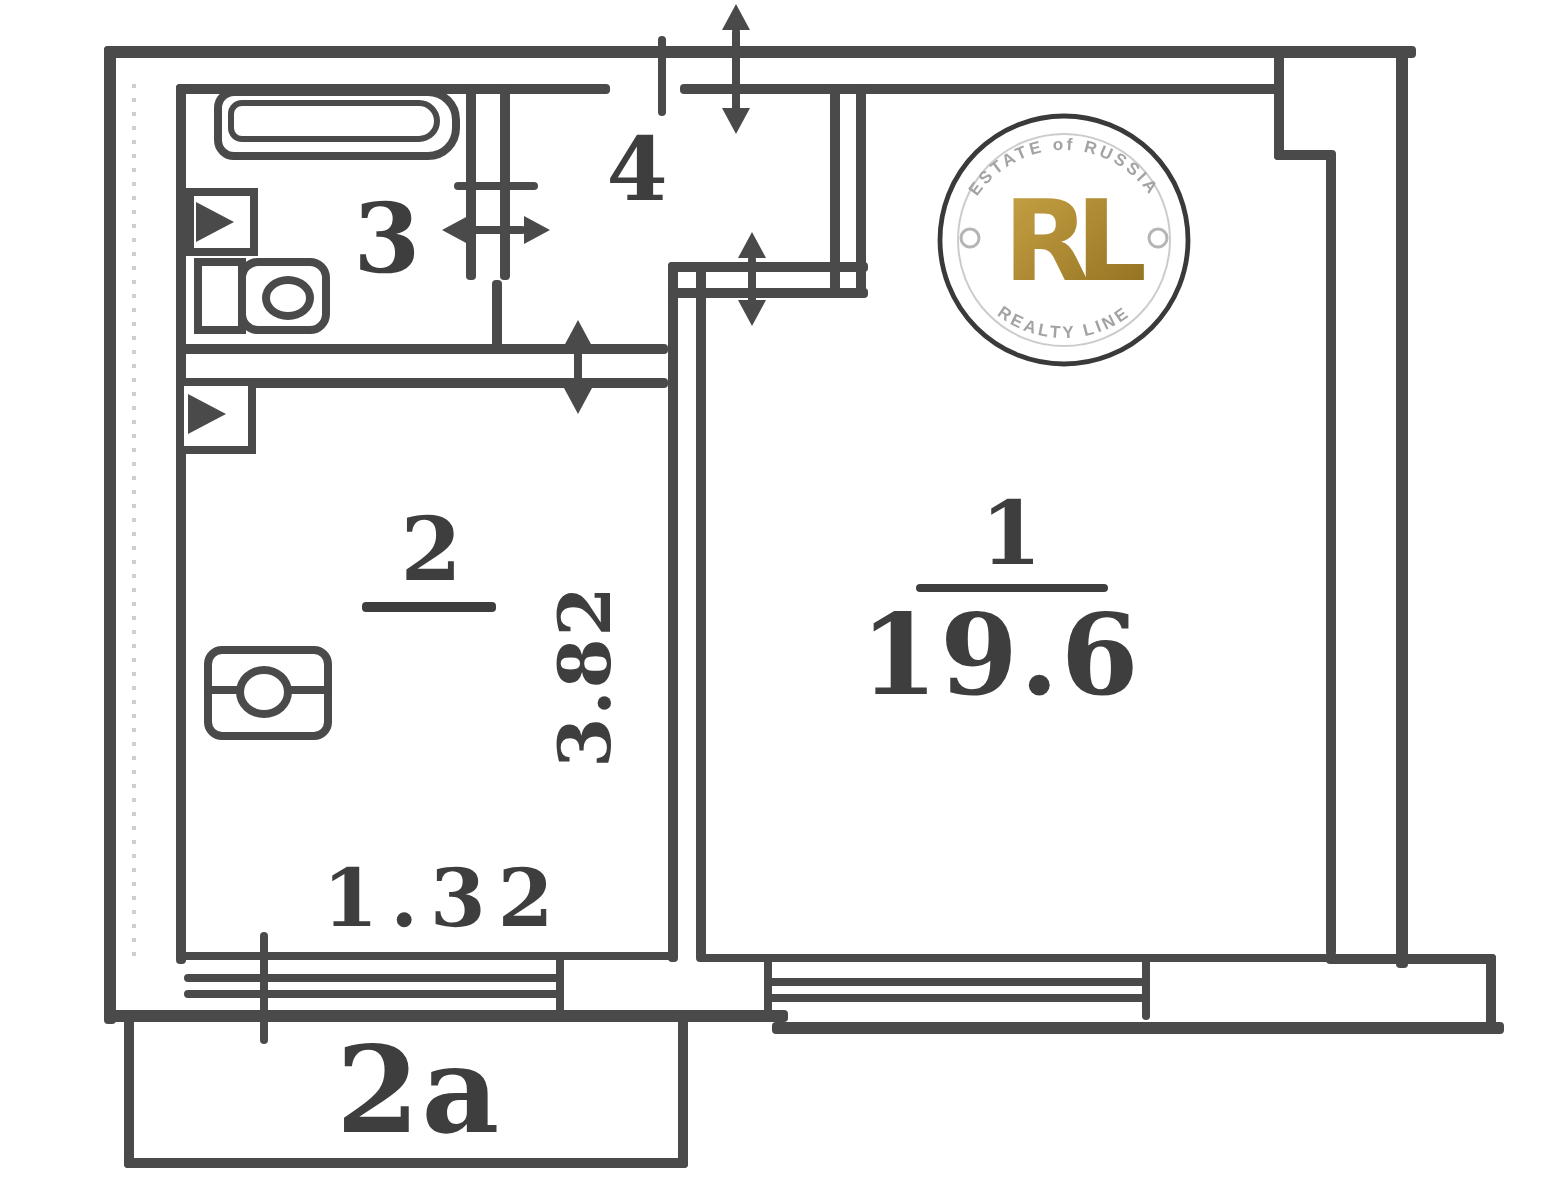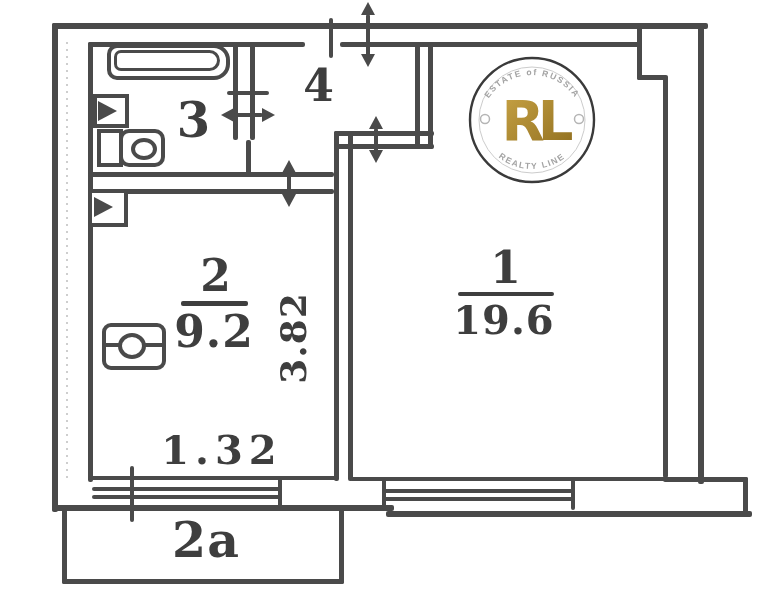--- a/index.html
+++ b/index.html
@@ -112,32 +112,31 @@
   <div class="fx" style="left:88px;top:189px;width:32px;height:30px">
     <div class="tri" style="left:2px;top:4px"></div>
   </div>
 
   <div class="fx" style="left:102px;top:323px;width:56px;height:39px;border-radius:9px"></div>
   <div class="w" style="left:103px;top:343px;width:62px;height:4px"></div>
   <div class="fx" style="left:118px;top:333px;width:20px;height:18px;border-radius:50%"></div>
 
   <div class="lbl" style="left:478px;top:246px;width:56px;font-size:44px">1</div>
   <div class="uln" style="left:458px;top:292px;width:96px;height:4px"></div>
-  <div class="lbl" style="left:442px;top:300px;width:124px;font-size:40px">19.6</div>
+  <div class="lbl" style="left:430px;top:300px;width:124px;font-size:56px">19.6</div>
 
   <div class="lbl" style="left:188px;top:254px;width:56px;font-size:44px">2</div>
   <div class="uln" style="left:181px;top:301px;width:67px;height:5px"></div>
-  <div class="lbl" style="left:172px;top:310px;width:84px;font-size:44px">9.2</div>
 
   <div class="lbl" style="left:170px;top:96px;width:48px;font-size:48px">3</div>
   <div class="lbl" style="left:294px;top:64px;width:50px;font-size:44px">4</div>
 
   <div class="lbl" style="left:160px;top:430px;width:124px;font-size:40px;letter-spacing:6px">1.32</div>
   <div class="lbl rot" style="left:247px;top:320px;width:92px;font-size:36px">3.82</div>
-  <div class="lbl" style="left:168px;top:516px;width:76px;font-size:49px">2a</div>
+  <div class="lbl" style="left:168px;top:516px;width:76px;font-size:60px">2a</div>
 
   <svg style="position:absolute;left:462px;top:55px" width="140" height="132" viewBox="0 0 140 132">
     <defs>
       <linearGradient id="goldg" x1="0" y1="0" x2="1" y2="1">
         <stop offset="0" style="stop-color:var(--gold-light,#c9a446)"></stop>
         <stop offset="1" style="stop-color:var(--gold-dark,#8f6e1e)"></stop>
       </linearGradient>
       <path id="arcTop" d="M 18 72 A 52 52 0 0 1 122 72" fill="none"></path>
       <path id="arcBottom" d="M 16 60 A 54 54 0 0 0 124 60" fill="none"></path>
     </defs>

